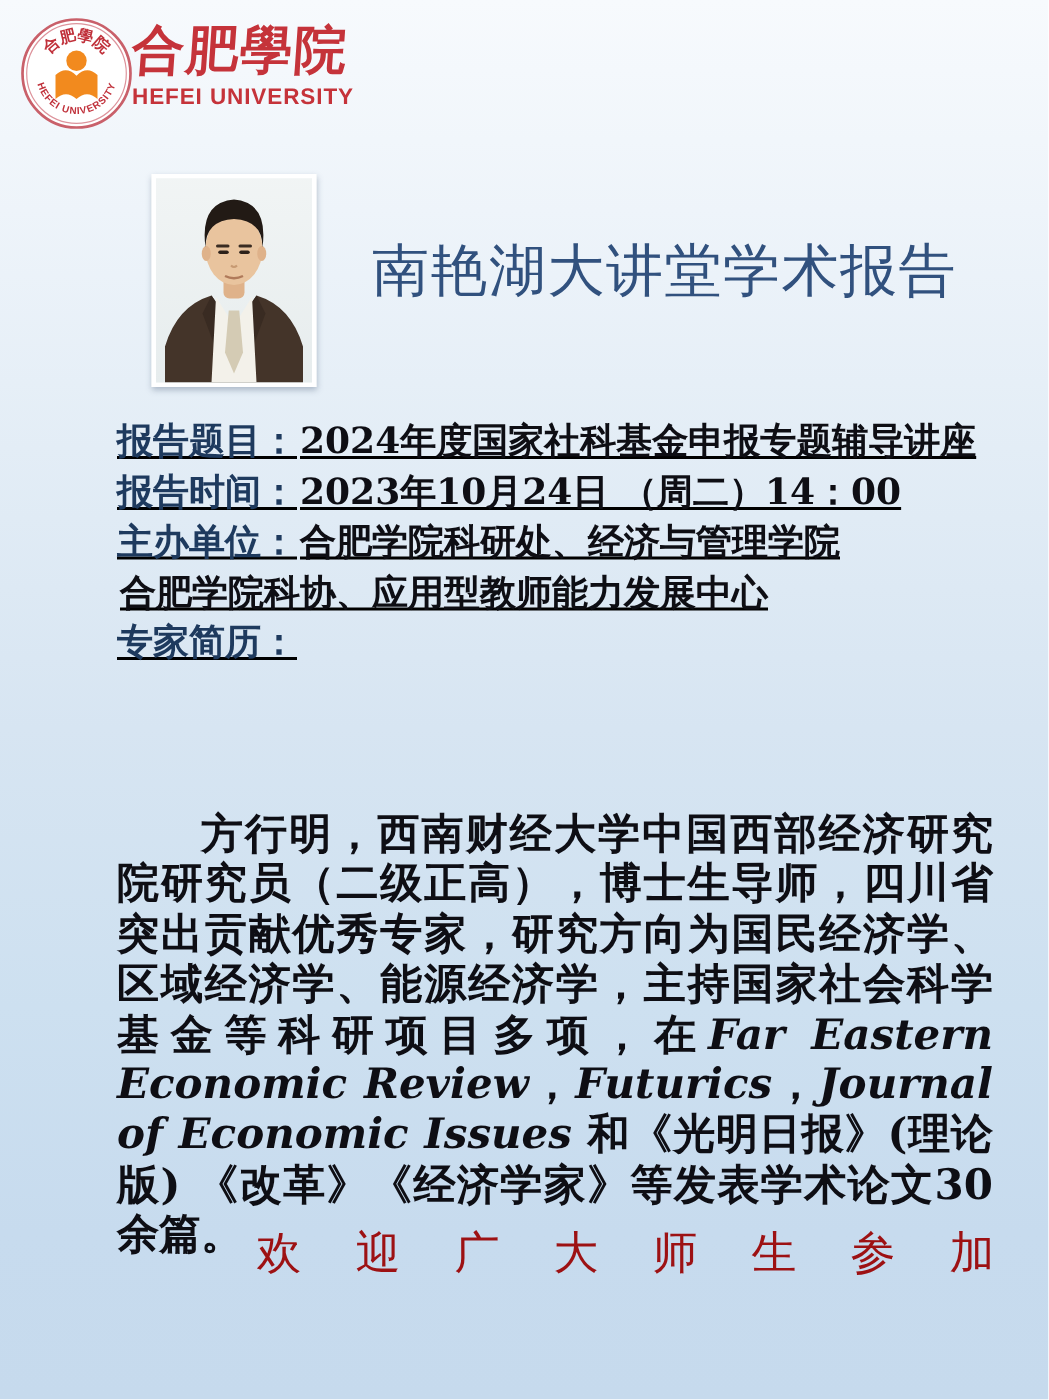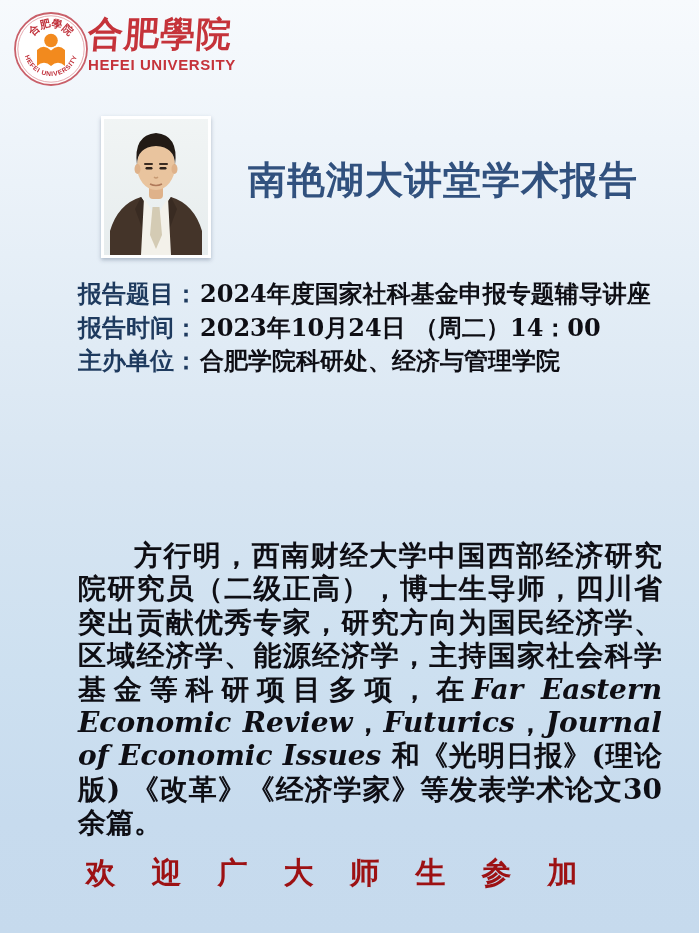--- a/index.html
+++ b/index.html
@@ -26,39 +26,39 @@
   
   .photo{
     position:absolute;left:101px;top:116px;width:104px;height:136px;
     border:3px solid #ffffff;background:#edf1f2;
     box-shadow:0 2px 4px rgba(60,80,110,.35);
   }
   .photo svg{display:block;}
   
   .title{
     position:absolute;left:248px;top:155px;width:420px;
-    font-size:38px;font-weight:bold;color:#31517e;
+    font-size:38px;font-weight:normal;color:#31517e;
     letter-spacing:1px;white-space:nowrap;
   }
   
-  .info{position:absolute;left:78px;top:277px;width:590px;}
+  .info{position:absolute;left:78px;top:277px;width:590px;text-decoration:underline;}
   .info-row{display:flex;font-size:24px;font-weight:bold;line-height:33.5px;white-space:nowrap;}
   .info-label{color:#1e3a5e;}
   .info-value{color:#0e0e14;margin-left:2px;text-align:right;}
   
   .bio{
     position:absolute;left:78px;top:511px;width:584px;
     font-size:28px;font-weight:bold;line-height:33.4px;
     color:#0e0e14;text-align:justify;text-indent:2em;
   }
   .bio .en{font-style:italic;}
   
   .footer{
-    position:absolute;left:0;top:853px;width:100%;
-    text-align:center;font-size:30px;font-weight:bold;
+    position:absolute;left:0;top:815px;width:100%;
+    text-align:right;font-size:30px;font-weight:normal;
     color:#9d1113;letter-spacing:36px;white-space:nowrap;
   }
 </style>
 </head>
 <body>
 
 <div class="page">
 
   <div class="seal">
     <svg viewBox="0 0 76 76" width="76" height="76">
@@ -129,20 +129,25 @@
     </div>
     <div class="info-row">
       <span class="info-label">报告时间：</span>
       <span class="info-value">2023年10月24日 （周二）14：00</span>
     </div>
     <div class="info-row">
       <span class="info-label">主办单位：</span>
       <span class="info-value">合肥学院科研处、经济与管理学院</span>
     </div>
     <div class="info-row">
+      <span class="info-value">合肥学院科协、应用型教师能力发展中心</span>
+    </div>
+    <div class="info-row">
+      <span class="info-label">专家简历：</span>
+      <span class="info-value"></span>
     </div>
   </div>
 
   <p class="bio"><span>方行明，西南财经大学中国西部经济研究院研究员（二级正高），博士生导师，四川省突出贡献优秀专家，研究方向为国民经济学、区域经济学、能源经济学，主持国家社会科学基金等科研项目多项，在</span><span class="en">Far Eastern Economic Review</span><span>，</span><span class="en">Futurics</span><span>，</span><span class="en">Journal of Economic Issues</span><span> 和《光明日报》(理论版) 《改革》《经济学家》等发表学术论文30余篇。</span></p>
 
   <div class="footer">欢迎广大师生参加</div>
 
 </div>
 
 </body></html>

